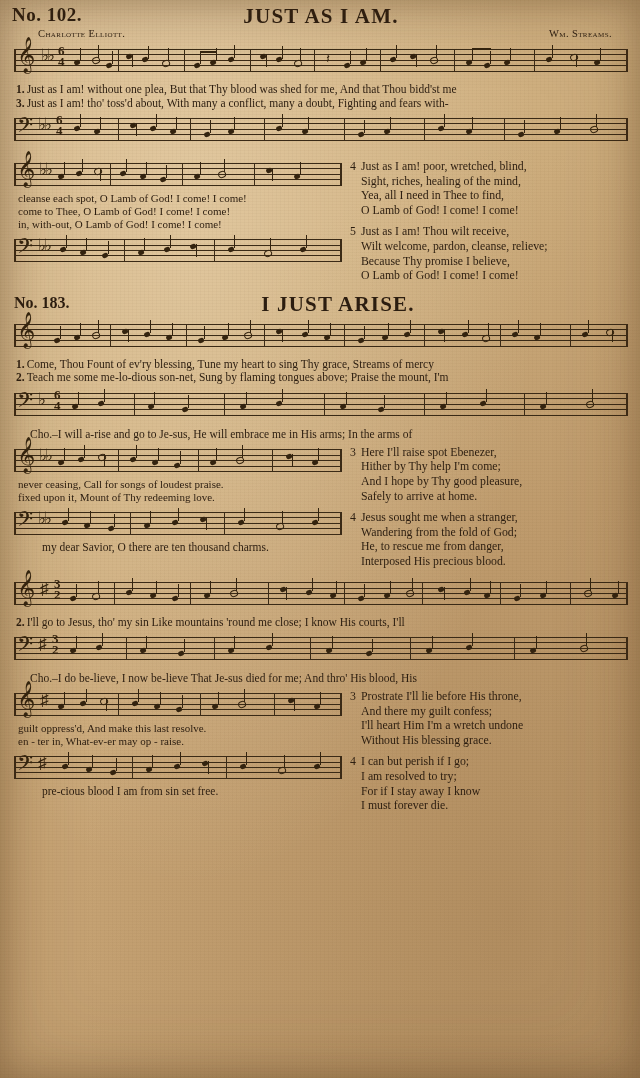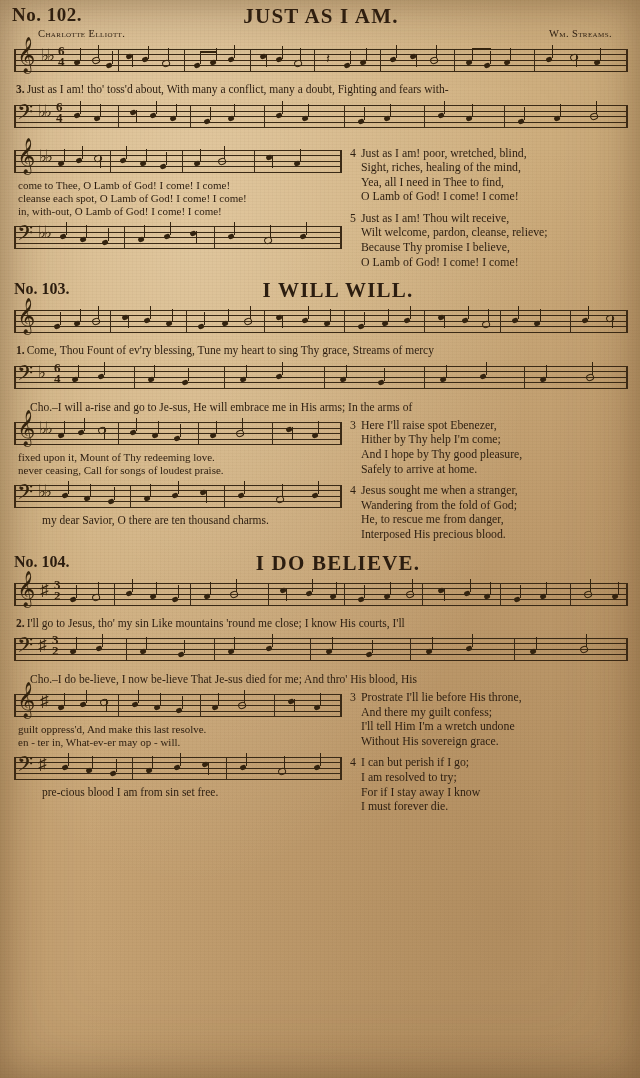--- a/index.html
+++ b/index.html
@@ -336,20 +336,21 @@
       <div class="note" style="left:532px; top:14px;"></div>
         <div class="stem" style="left:538px; top:2px; height:13px;"></div>
       <div class="note open" style="left:556px; top:11px;"></div>
         <div class="stem" style="left:562px; top:11px; height:13px;"></div>
       <div class="note" style="left:580px; top:17px;"></div>
         <div class="stem" style="left:586px; top:5px; height:13px;"></div>
     </div>
   </div>
 
   <div class="lyrics">
+    <div class="ln"><span class="num">1.</span><span>Just as I am! without one plea, But that Thy blood was shed for me, And that Thou bidd'st me</span></div>
     <div class="ln"><span class="num">3.</span><span>Just as I am! tho' toss'd about, With many a conflict, many a doubt, Fighting and fears with-</span></div>
   </div>
 
   <div class="system">
     <div class="staff tall">
       <div class="lines"></div>
       <div class="bar-left"></div>
       <div class="bar-right"></div>
       <div class="clef bass">𝄢</div>
       <div class="keysig" style="left:24px;">♭♭</div>
@@ -427,22 +428,22 @@
           <div class="stem" style="left:186px; top:5px; height:13px;"></div>
         <div class="note open" style="left:204px; top:14px;"></div>
           <div class="stem" style="left:210px; top:2px; height:13px;"></div>
         <div class="note" style="left:252px; top:11px;"></div>
           <div class="stem" style="left:258px; top:11px; height:13px;"></div>
         <div class="note" style="left:280px; top:17px;"></div>
           <div class="stem" style="left:286px; top:5px; height:13px;"></div>
       </div>
 
       <div class="mini-lyrics">
+        <div class="ln">cleanse each spot, O Lamb of God! I come! I come!</div>
         <div class="ln">come to Thee, O Lamb of God! I come! I come!</div>
-        <div class="ln">cleanse each spot, O Lamb of God! I come! I come!</div>
         <div class="ln">in, with-out, O Lamb of God! I come! I come!</div>
       </div>
 
       <div class="staff">
         <div class="lines"></div>
         <div class="bar-left"></div>
         <div class="bar-right"></div>
         <div class="clef bass">𝄢</div>
         <div class="keysig" style="left:24px;">♭♭</div>
         <div class="bar" style="left:110px;"></div>
@@ -484,22 +485,22 @@
           <div>Just as I am! Thou wilt receive,</div>
           <div>Wilt welcome, pardon, cleanse, relieve;</div>
           <div>Because Thy promise I believe,</div>
           <div>O Lamb of God! I come! I come!</div>
         </div>
       </div>
     </div>
   </div>
 
   <div class="song-head">
-    <div class="song-no">No. 103.</div>
-    <div class="hymn-title">I WILL WILL.</div>
+    <div class="song-no">No. 183.</div>
+    <div class="hymn-title">I JUST ARISE.</div>
   </div>
 
 
   <div class="system">
     <div class="staff tall">
       <div class="lines"></div>
       <div class="bar-left"></div>
       <div class="bar-right"></div>
       <div class="clef">𝄞</div>
       <div class="bar" style="left:96px;"></div>
@@ -551,20 +552,21 @@
         <div class="stem" style="left:526px; top:5px; height:13px;"></div>
       <div class="note" style="left:568px; top:14px;"></div>
         <div class="stem" style="left:574px; top:2px; height:13px;"></div>
       <div class="note open" style="left:592px; top:11px;"></div>
         <div class="stem" style="left:598px; top:11px; height:13px;"></div>
     </div>
   </div>
 
   <div class="lyrics">
     <div class="ln"><span class="num">1.</span><span>Come, Thou Fount of ev'ry blessing, Tune my heart to sing Thy grace, Streams of mercy</span></div>
+    <div class="ln"><span class="num">2.</span><span>Teach me some me-lo-dious son-net, Sung by flaming tongues above; Praise the mount, I'm</span></div>
   </div>
 
   <div class="system">
     <div class="staff tall">
       <div class="lines"></div>
       <div class="bar-left"></div>
       <div class="bar-right"></div>
       <div class="clef bass">𝄢</div>
       <div class="keysig" style="left:24px;">♭</div>
       <div class="timesig" style="left:40px;">
@@ -634,22 +636,22 @@
           <div class="stem" style="left:202px; top:5px; height:13px;"></div>
         <div class="note open" style="left:222px; top:14px;"></div>
           <div class="stem" style="left:228px; top:2px; height:13px;"></div>
         <div class="note" style="left:272px; top:11px;"></div>
           <div class="stem" style="left:278px; top:11px; height:13px;"></div>
         <div class="note" style="left:298px; top:17px;"></div>
           <div class="stem" style="left:304px; top:5px; height:13px;"></div>
       </div>
 
       <div class="mini-lyrics">
+        <div class="ln">never ceasing, Call for songs of loudest praise.</div>
         <div class="ln">fixed upon it, Mount of Thy redeeming love.</div>
-        <div class="ln">never ceasing, Call for songs of loudest praise.</div>
       </div>
 
       <div class="staff">
         <div class="lines"></div>
         <div class="bar-left"></div>
         <div class="bar-right"></div>
         <div class="clef bass">𝄢</div>
         <div class="keysig" style="left:24px;">♭♭</div>
         <div class="bar" style="left:116px;"></div>
         <div class="bar" style="left:210px;"></div>
@@ -691,24 +693,20 @@
         <div class="vtext">
           <div>Jesus sought me when a stranger,</div>
           <div>Wandering from the fold of God;</div>
           <div>He, to rescue me from danger,</div>
           <div>Interposed His precious blood.</div>
         </div>
       </div>
     </div>
   </div>
 
-  <div class="song-head">
-    <div class="song-no">No. 104.</div>
-    <div class="hymn-title">I DO BELIEVE.</div>
-  </div>
 
   <div class="system">
     <div class="staff tall">
       <div class="lines"></div>
       <div class="bar-left"></div>
       <div class="bar-right"></div>
       <div class="clef">𝄞</div>
       <div class="keysig" style="left:26px;">♯</div>
       <div class="timesig" style="left:40px;">
           <span>3</span>
@@ -843,21 +841,21 @@
         <div class="note open" style="left:224px; top:14px;"></div>
           <div class="stem" style="left:230px; top:2px; height:13px;"></div>
         <div class="note" style="left:274px; top:11px;"></div>
           <div class="stem" style="left:280px; top:11px; height:13px;"></div>
         <div class="note" style="left:300px; top:17px;"></div>
           <div class="stem" style="left:306px; top:5px; height:13px;"></div>
       </div>
 
       <div class="mini-lyrics">
         <div class="ln">guilt oppress'd, And make this last resolve.</div>
-        <div class="ln">en - ter in, What-ev-er may op - will.</div>
+        <div class="ln">en - ter in, What-ev-er may op - raise.</div>
       </div>
 
       <div class="staff">
         <div class="lines"></div>
         <div class="bar-left"></div>
         <div class="bar-right"></div>
         <div class="clef bass">𝄢</div>
         <div class="keysig" style="left:24px;">♯</div>
         <div class="bar" style="left:118px;"></div>
         <div class="bar" style="left:212px;"></div>
@@ -883,22 +881,22 @@
 
       <div class="tail-lyric">pre-cious blood I  am from sin set  free.</div>
     </div>
 
     <div class="verse-col">
       <div class="verse">
         <div class="vnum">3</div>
         <div class="vtext">
           <div>Prostrate I'll lie before His throne,</div>
           <div>And there my guilt confess;</div>
-          <div>I'll tell Him I'm a wretch undone</div>
-          <div>Without His sovereign grace.</div>
+          <div>I'll heart Him I'm a wretch undone</div>
+          <div>Without His blessing grace.</div>
         </div>
       </div>
       <div class="verse">
         <div class="vnum">4</div>
         <div class="vtext">
           <div>I can but perish if I go;</div>
           <div>I am resolved to try;</div>
           <div>For if I stay away I know</div>
           <div>I must forever die.</div>
         </div>

